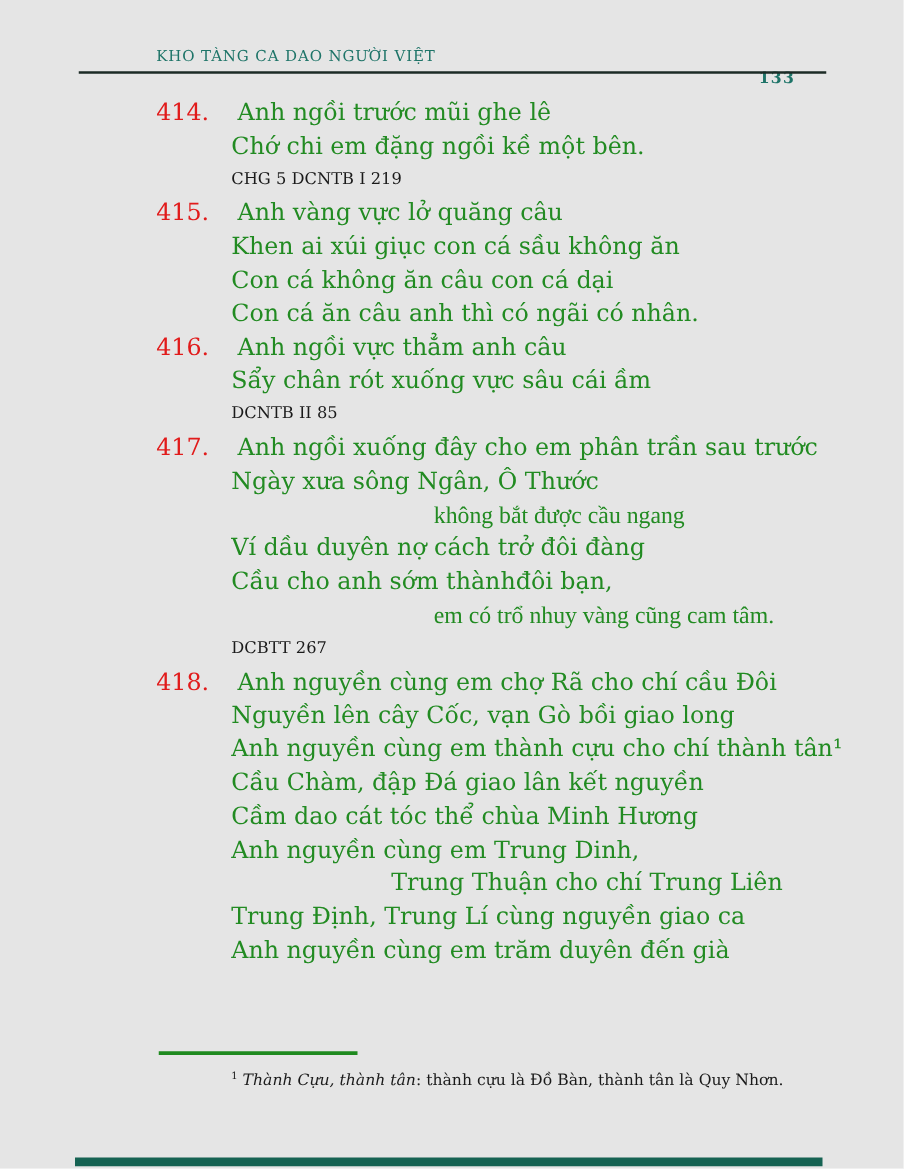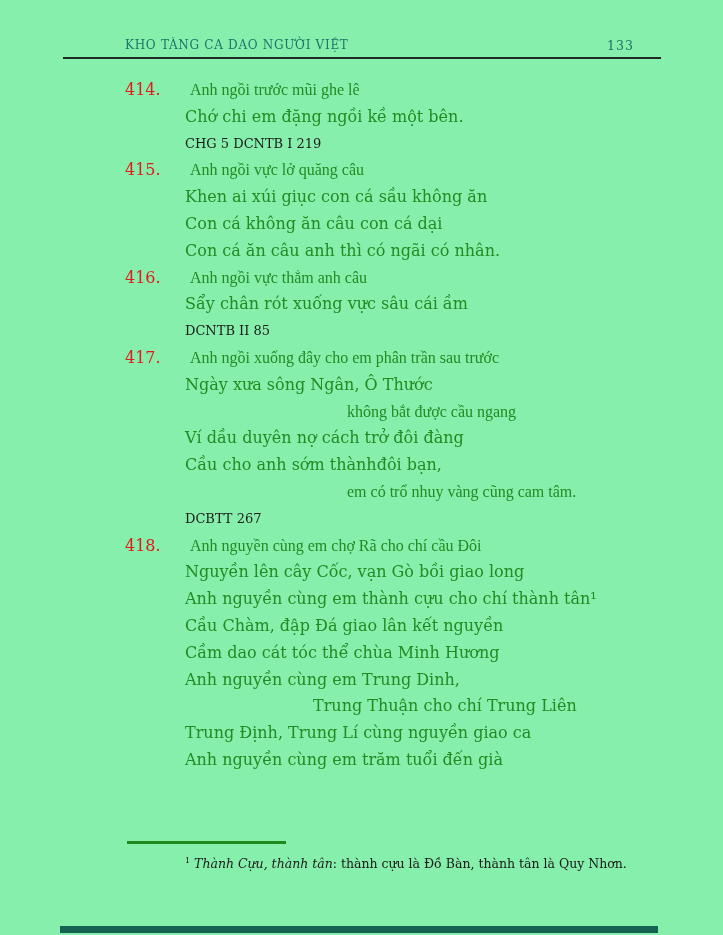--- a/index.html
+++ b/index.html
@@ -1,61 +1,62 @@
 <!DOCTYPE html>
 <html style="--header-teal: #1e7468; --number-red: #e11b1b; --verse-green: #228b22; --text-black: #1a1a1a; --rule-dark: #1c2b26; --footnote-rule-green: #1f8a1f; --bottom-bar-green: #166353;"><head>
 <meta charset="utf-8">
 <style>
   html, body { margin: 0; padding: 0; background: #ffffff; }
   .page {
     position: relative;
     width: 723px;
     height: 935px;
-    background: #86efac;
+    background: #e5e5e5;
     font-family: "DejaVu Serif", "Liberation Serif", serif;
     overflow: hidden;
   }
   .header-title {
     position: absolute;
     top: 38px; left: 125px;
     font-size: 12px;
     letter-spacing: 0.7px;
     color: var(--header-teal, #1e7468);
   }
   .page-number {
     position: absolute;
-    top: 38px; left: 607px;
+    top: 54px; left: 607px;
     font-size: 12.5px;
     letter-spacing: 1px;
     color: var(--header-teal, #1e7468);
+    font-weight: bold;
   }
   .header-rule {
     position: absolute;
     top: 57px; left: 63px;
     width: 598px; height: 2px;
     background: var(--rule-dark, #1c2b26);
   }
   .entries {
     position: absolute;
     top: 77px; left: 0; right: 0;
   }
   .line {
     position: relative;
     height: 26.8px;
     line-height: 26.8px;
-    font-size: 16px;
+    font-size: 19px;
     color: var(--verse-green, #228b22);
     white-space: pre;
   }
   .line .num {
     position: absolute;
     left: 125px;
     color: var(--number-red, #e11b1b);
   }
-  .line.first   .txt { margin-left: 190px; font-family: Liberation Serif, serif; }
+  .line.first   .txt { margin-left: 190px; }
   .line.verse   .txt { margin-left: 185px; }
   .line.hang    .txt { margin-left: 313px; }
   .line.hang-deep .txt { margin-left: 347px; font-family: Liberation Serif, serif; }
   .line.source {
     color: var(--text-black, #1a1a1a);
     font-size: 13px;
   }
   .line.source .txt { margin-left: 185px; }
   .footnote-rule {
     position: absolute;
@@ -93,21 +94,21 @@
 
   <div class="header-rule"></div>
 
   <div class="entries">
       <div class="entry">
         <div class="line first"><span class="num">414.</span><span class="txt">Anh ngồi trước mũi ghe lê</span></div>
         <div class="line verse"><span class="txt">Chớ chi em đặng ngồi kề một bên.</span></div>
         <div class="line source"><span class="txt">CHG 5 DCNTB I 219</span></div>
       </div>
       <div class="entry">
-        <div class="line first"><span class="num">415.</span><span class="txt">Anh ngồi vực lở quăng câu</span></div>
+        <div class="line first"><span class="num">415.</span><span class="txt">Anh vàng vực lở quăng câu</span></div>
         <div class="line verse"><span class="txt">Khen ai xúi giục con cá sầu không ăn</span></div>
         <div class="line verse"><span class="txt">Con cá không ăn câu con cá dại</span></div>
         <div class="line verse"><span class="txt">Con cá ăn câu anh thì có ngãi có nhân.</span></div>
       </div>
       <div class="entry">
         <div class="line first"><span class="num">416.</span><span class="txt">Anh ngồi vực thẳm anh câu</span></div>
         <div class="line verse"><span class="txt">Sẩy chân rót xuống vực sâu cái ầm</span></div>
         <div class="line source"><span class="txt">DCNTB II 85</span></div>
       </div>
       <div class="entry">
@@ -121,21 +122,21 @@
       </div>
       <div class="entry">
         <div class="line first"><span class="num">418.</span><span class="txt">Anh nguyền cùng em chợ Rã cho chí cầu Đôi</span></div>
         <div class="line verse"><span class="txt">Nguyền lên cây Cốc, vạn Gò bồi giao long</span></div>
         <div class="line verse"><span class="txt">Anh nguyền cùng em thành cựu cho chí thành tân¹</span></div>
         <div class="line verse"><span class="txt">Cầu Chàm, đập Đá giao lân kết nguyền</span></div>
         <div class="line verse"><span class="txt">Cầm dao cát tóc thể chùa Minh Hương</span></div>
         <div class="line verse"><span class="txt">Anh nguyền cùng em Trung Dinh,</span></div>
         <div class="line hang"><span class="txt">Trung Thuận cho chí Trung Liên</span></div>
         <div class="line verse"><span class="txt">Trung Định, Trung Lí cùng nguyền giao ca</span></div>
-        <div class="line verse"><span class="txt">Anh nguyền cùng em trăm tuổi đến già</span></div>
+        <div class="line verse"><span class="txt">Anh nguyền cùng em trăm duyên đến già</span></div>
       </div>
     </div>
 
   <div class="footnote-rule"></div>
 
   <div class="footnote"><sup>1</sup><i>Thành Cựu, thành tân</i><span>: thành cựu là Đồ Bàn, thành tân là Quy Nhơn.</span></div>
 
   <div class="footer-bar"></div>
 
 </div>

